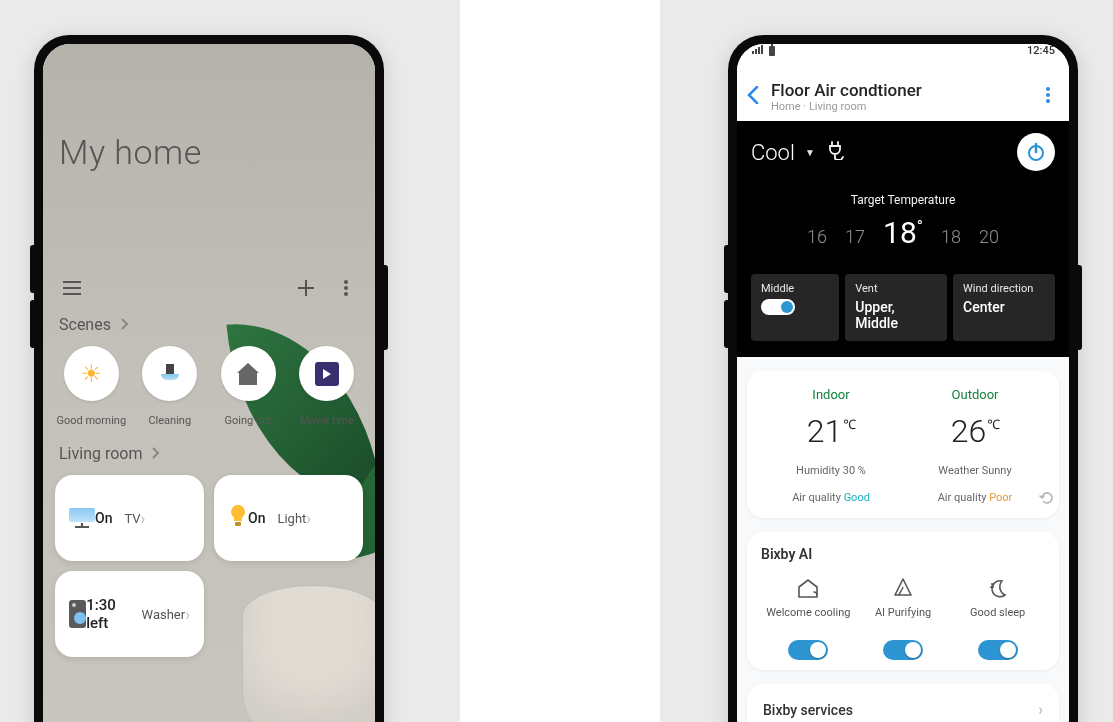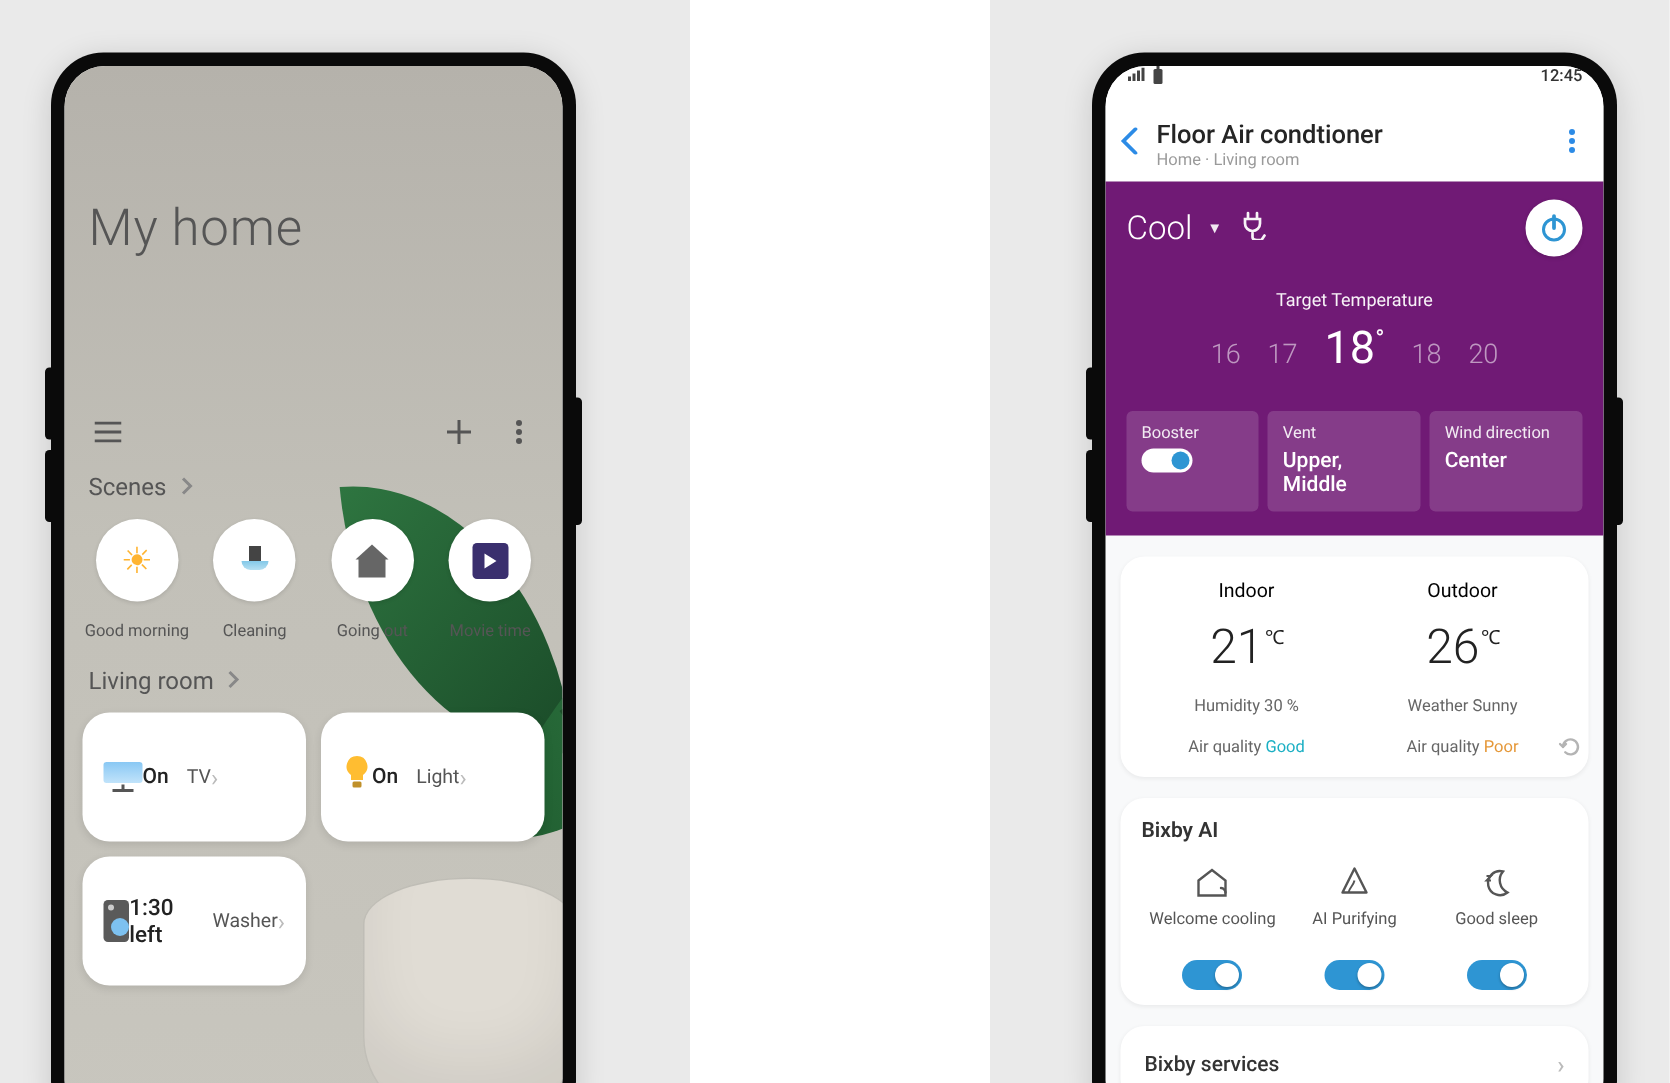--- a/index.html
+++ b/index.html
@@ -113,21 +113,21 @@
   .right .screen { background: #f8f9fa; }
   .ac-header {
     background: #fff; padding: 6px 10px 8px; display: flex; align-items: center; gap: 12px;
   }
   .back-btn { color: #2c8be6; font-size: 22px; }
   .ac-title-block { flex: 1; }
   .ac-title { font-size: 17px; font-weight: 500; color: #252525; }
   .ac-subtitle { font-size: 11px; color: #9a9a9a; }
   .more-dots { color: #2c8be6; font-size: 18px; width: 22px; text-align:center;}
 
-  .blue-panel { background: #701a75; color: #fff; padding: 12px 14px 16px; }
+  .blue-panel { background: #000000; color: #fff; padding: 12px 14px 16px; }
   .mode-row { display: flex; justify-content: space-between; align-items: center; }
   .mode-left { display: flex; align-items: center; gap: 10px; }
   .mode-text { font-size: 22px; font-weight: 300; }
   .mode-caret { font-size: 10px; opacity: 0.9;}
   .plug-icon svg { opacity: 0.95; }
   .power-btn { width: 38px; height: 38px; border-radius: 50%; background: #fff; display: flex; align-items: center; justify-content: center; color: #2e95d3; box-shadow: 0 1px 3px rgba(0,0,0,0.15);}
   .target-label { text-align: center; font-size: 12px; margin-top: 22px; opacity: 0.95;}
   .temp-row { display: flex; justify-content: center; gap: 18px; align-items: baseline; margin-top: 8px;}
   .temp-item { font-size: 18px; opacity: 0.55; font-weight: 300;}
   .temp-item.current { font-size: 30px; opacity: 1; font-weight: 400;}
@@ -138,21 +138,21 @@
   .tile.booster { flex: 1;}
   .tile-label { font-size: 11px; opacity: 0.9; margin-bottom: 4px;}
   .tile-value { font-size: 14px; font-weight: 500;}
   .toggle.small { width: 34px; height: 16px; border-radius: 10px; background: #fff; position: relative; margin-top: 2px;}
   .toggle.small::after { content:""; position:absolute; left:2px; top:2px; width:12px; height:12px; border-radius:50%; background:#2e95d3; transition: .2s;}
   .toggle.small.on::after { left: 20px; }
 
   .card { background: #fff; border-radius: 16px; margin: 14px 10px 0; padding: 16px 12px 14px; box-shadow: 0 1px 3px rgba(0,0,0,0.06);}
   .env-row { display: flex; }
   .env-col { flex: 1; text-align: center; }
-  .env-label { font-size: 13px; color: #000000; margin-bottom: 10px;}
+  .env-label { font-size: 13px; color: #15803d; margin-bottom: 10px;}
   .env-temp { font-size: 32px; font-weight: 300; color: #222;}
   .env-unit { font-size: 13px; vertical-align: top; position: relative; top: 3px; left: 1px;}
   .env-meta { font-size: 11px; color: #666; margin-top: 14px;}
   .env-meta .good { color: #1aafc3;}
   .env-meta .poor { color: #e59737;}
   .env-meta-row { display:flex; justify-content:center; align-items:center; gap:6px; position: relative;}
   .refresh-icon { position: absolute; right: -8px; color: #b4b4b4; font-size: 14px; top: -1px;}
 
   .bixby-card { background: #fff; border-radius: 16px; margin: 14px 10px 0; padding: 14px 14px 10px; box-shadow: 0 1px 3px rgba(0,0,0,0.06);}
   .bixby-title { font-size: 14px; font-weight: 600; color: #333; margin-bottom: 14px;}
@@ -383,21 +383,21 @@
       <div class="temp-row">
         <span class="temp-item">16</span>
         <span class="temp-item">17</span>
         <span class="temp-item current"><span>18</span><span class="deg">°</span></span>
         <span class="temp-item">18</span>
         <span class="temp-item">20</span>
       </div>
 
       <div class="tile-row">
         <div class="tile booster">
-          <div class="tile-label">Booster</div>
+          <div class="tile-label">Middle</div>
           <div class="toggle small on"></div>
         </div>
         <div class="tile">
           <div class="tile-label">Vent</div>
           <div class="tile-value">Upper, Middle</div>
         </div>
         <div class="tile">
           <div class="tile-label">Wind direction</div>
           <div class="tile-value">Center</div>
         </div>

